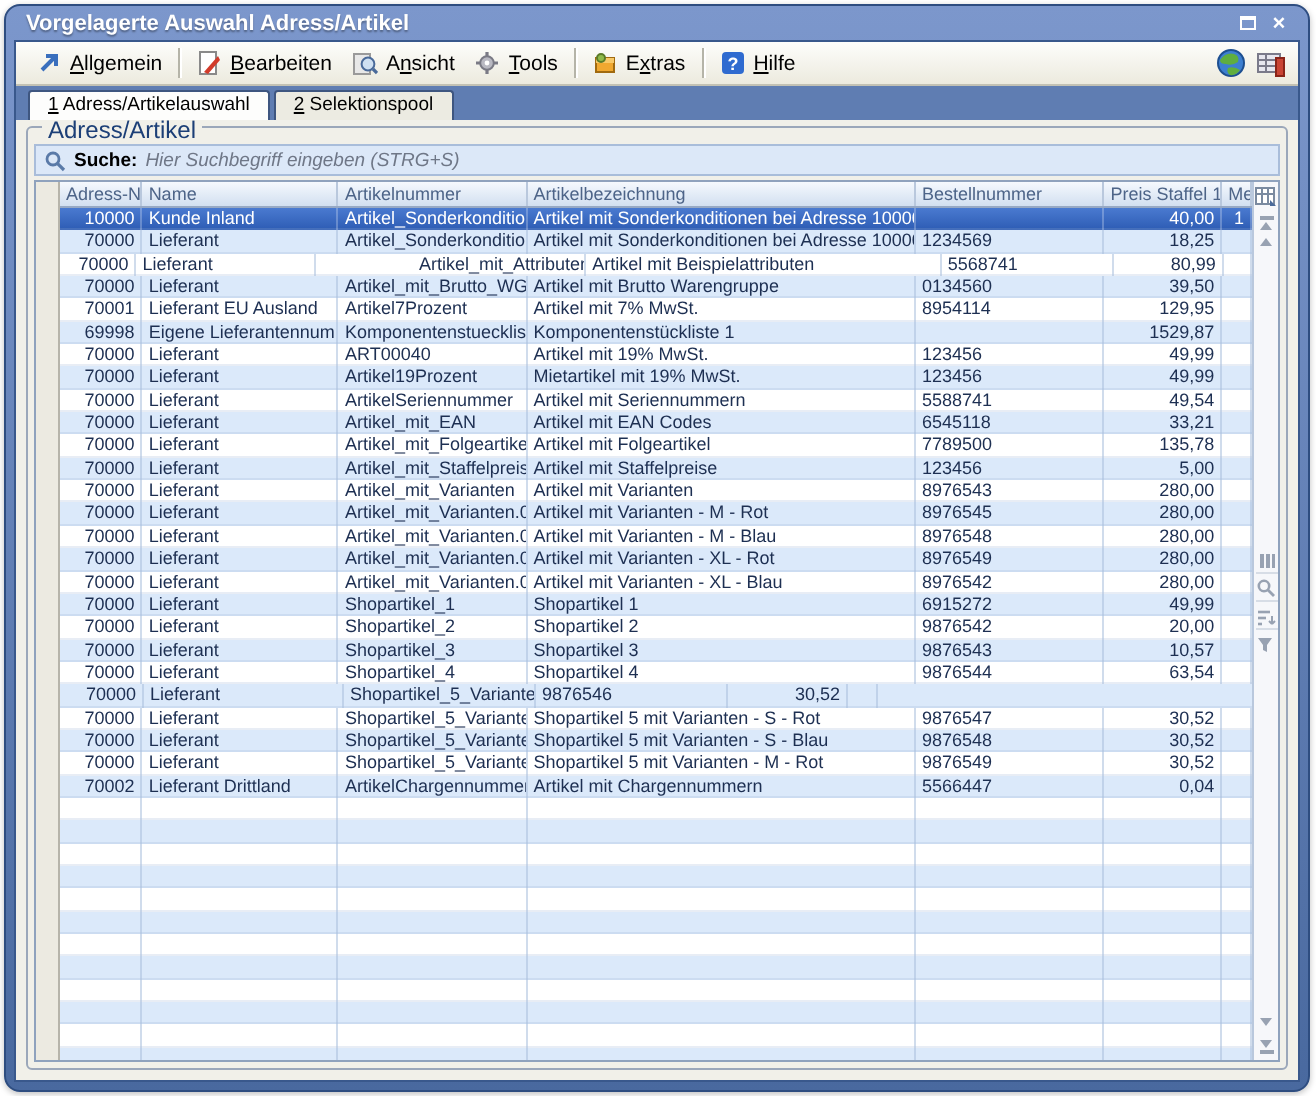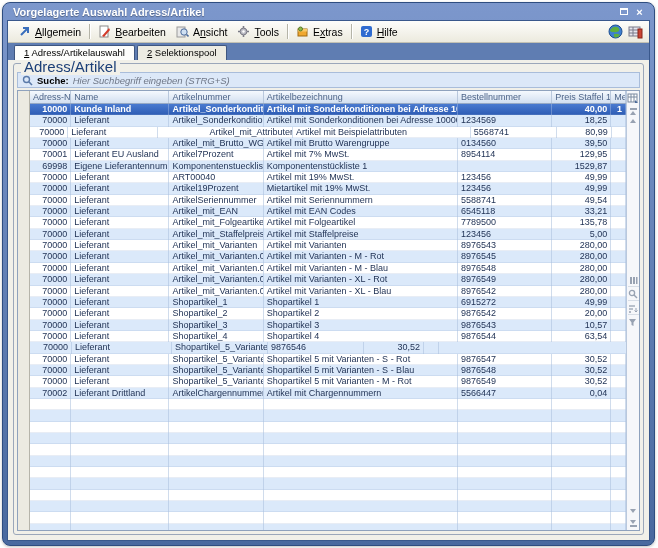--- a/index.html
+++ b/index.html
@@ -35,21 +35,21 @@
   .tab { font-size:9.5px; color:#000; padding:1px 9px 2px 9px; border:1px solid #3e5680;
     border-bottom:none; border-radius:2px 2px 0 0; margin-right:2px; white-space:nowrap; cursor:default; }
   .tab u { text-decoration:underline; }
   .tab.inactive { background:#fdfdfc; }
   .tab.active { background:#ecebe2; }
 
   .pane { flex:1; padding:3px 5px 5px 5px; overflow:hidden; }
   .groupbox { position:relative; height:100%; border:1px solid #9ba7ba; border-radius:3px;
     padding:8px 3px 3px 3px; }
   .gb-label { position:absolute; top:-6px; left:7px; background:#f1f0e9; padding:0 3px;
-    font-size:15px; color:#1c3f77; }
+    font-size:12px; color:#1c3f77; }
 
   .searchrow { height:16px; background:#dce8f8; border:1px solid #a9bdda; display:flex;
     align-items:center; gap:4px; padding:0 4px; margin-bottom:2px; }
   .search-label { font-size:9.5px; font-weight:bold; color:#000; }
   .search-input { flex:1; border:none; background:transparent; font-size:9.5px;
     font-style:italic; color:#555; outline:none; font-family:"Liberation Sans",sans-serif; }
   .search-input::placeholder { color:#6f7787; font-style:italic; }
 
   .grid { height:calc(100% - 18px); border:1px solid #8fa2bd; background:#fff;
     display:flex; overflow:hidden; }
@@ -57,21 +57,21 @@
   .cols { flex:1; display:flex; flex-direction:column; overflow:hidden; }
 
   .ghead { height:13px; display:flex; background:linear-gradient(#f5f9fe,#d2dff0);
     border-bottom:1px solid #97a9c4; }
   .hc { font-size:9px; color:#4d6488; padding:0 3px; line-height:12px; white-space:nowrap;
     overflow:hidden; border-right:1px solid #b9c8dd; }
 
   .gbody { flex:1; overflow:hidden; }
   .row { display:flex; height:11.35px; background:#fff; box-shadow:inset 0 -1px 0 rgba(150,175,210,.22); }
   .row.alt { background:#dbe9fa; }
-  .row.sel { background:linear-gradient(#4a7ad0,#2d5cb4);font-weight:bold; }
+  .row.sel { background:linear-gradient(#4a7ad0,#2d5cb4); }
   .cell { font-size:9px; color:#1d2f52; line-height:11px; padding:0 3px; white-space:nowrap;
     overflow:hidden; border-right:1px solid rgba(170,192,220,.55); }
   .row.sel .cell { color:#fff; border-right-color:rgba(255,255,255,.25); }
 
   .rail { width:13px; background:#f6f7fa; border-left:1px solid #b9c8dd; display:flex;
     flex-direction:column; align-items:center; }
   .chooser { width:12px; height:12px; margin:1px 0 2px 0; }
   .rbtn { width:11px; height:10px; display:flex; flex-direction:column; align-items:center;
     justify-content:center; gap:1px; cursor:default; }
   .tri-up { width:0; height:0; border-left:3px solid transparent; border-right:3px solid transparent;

